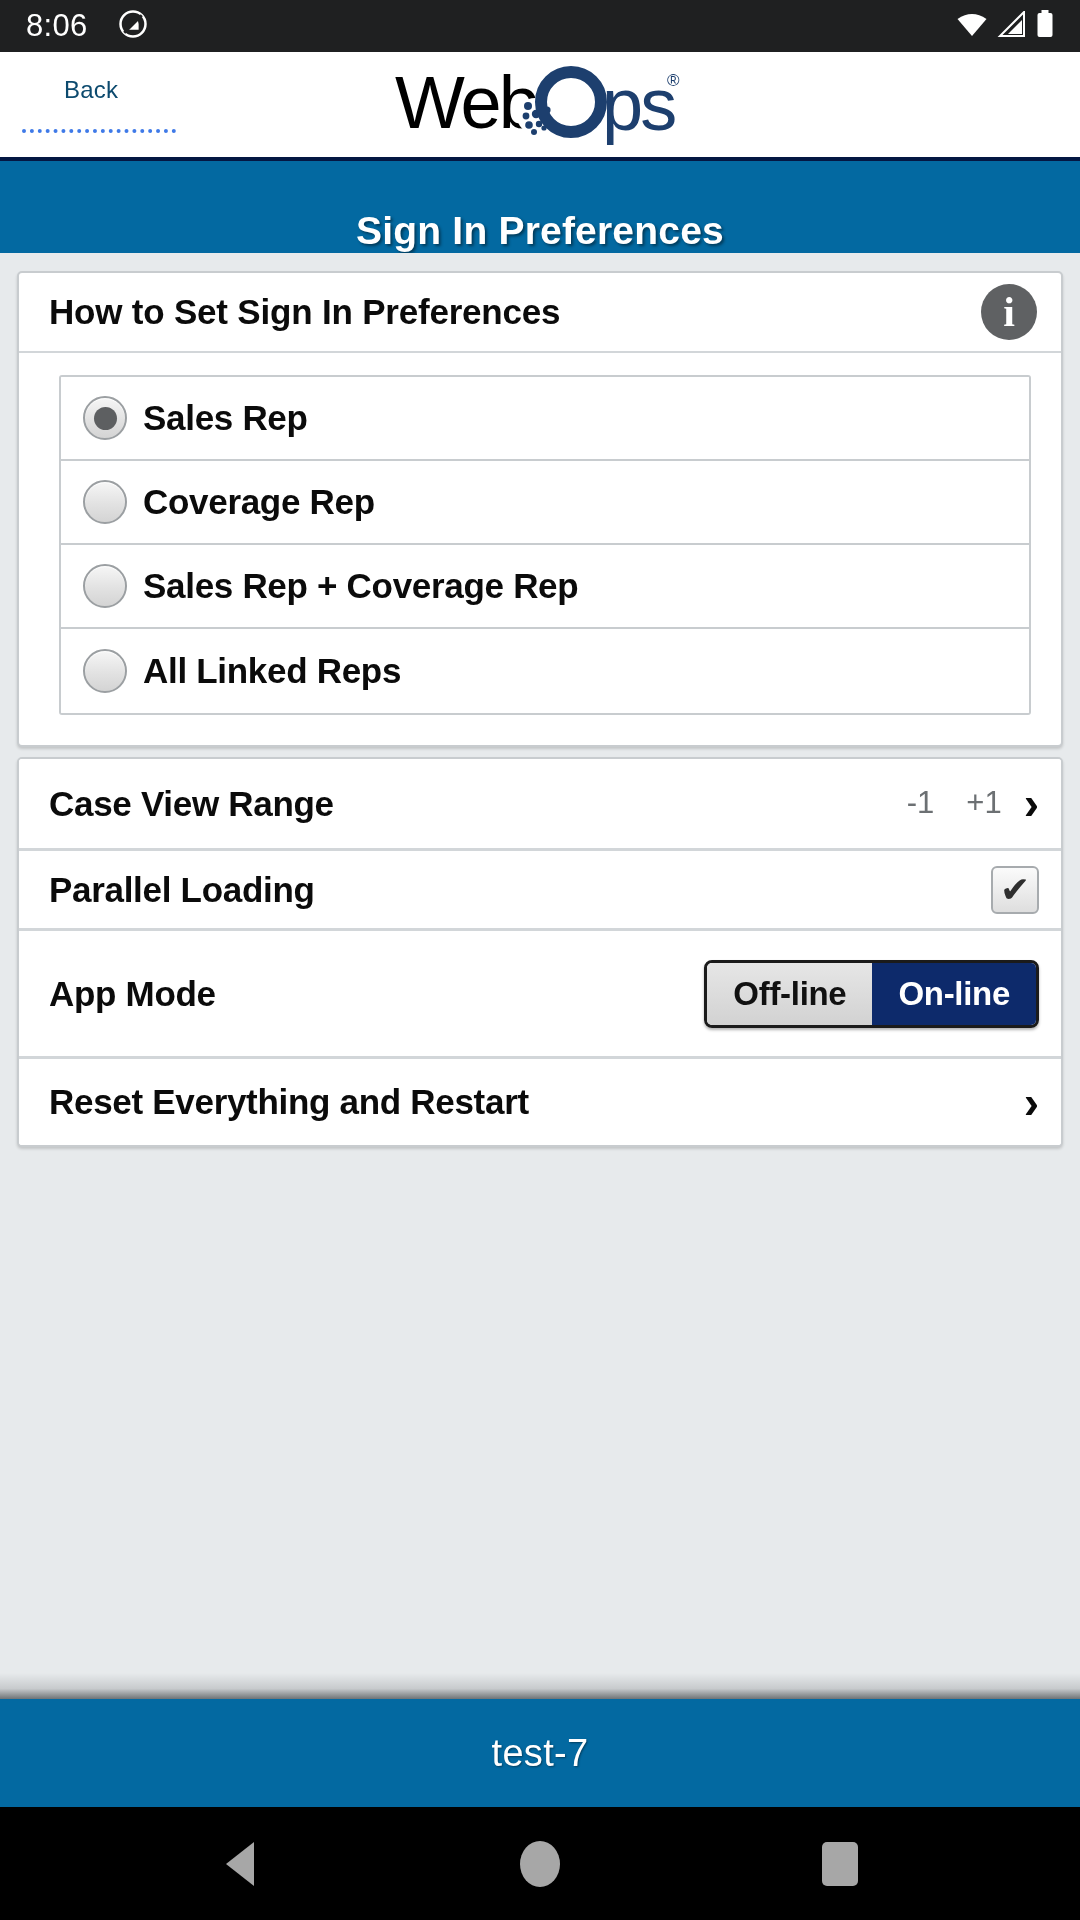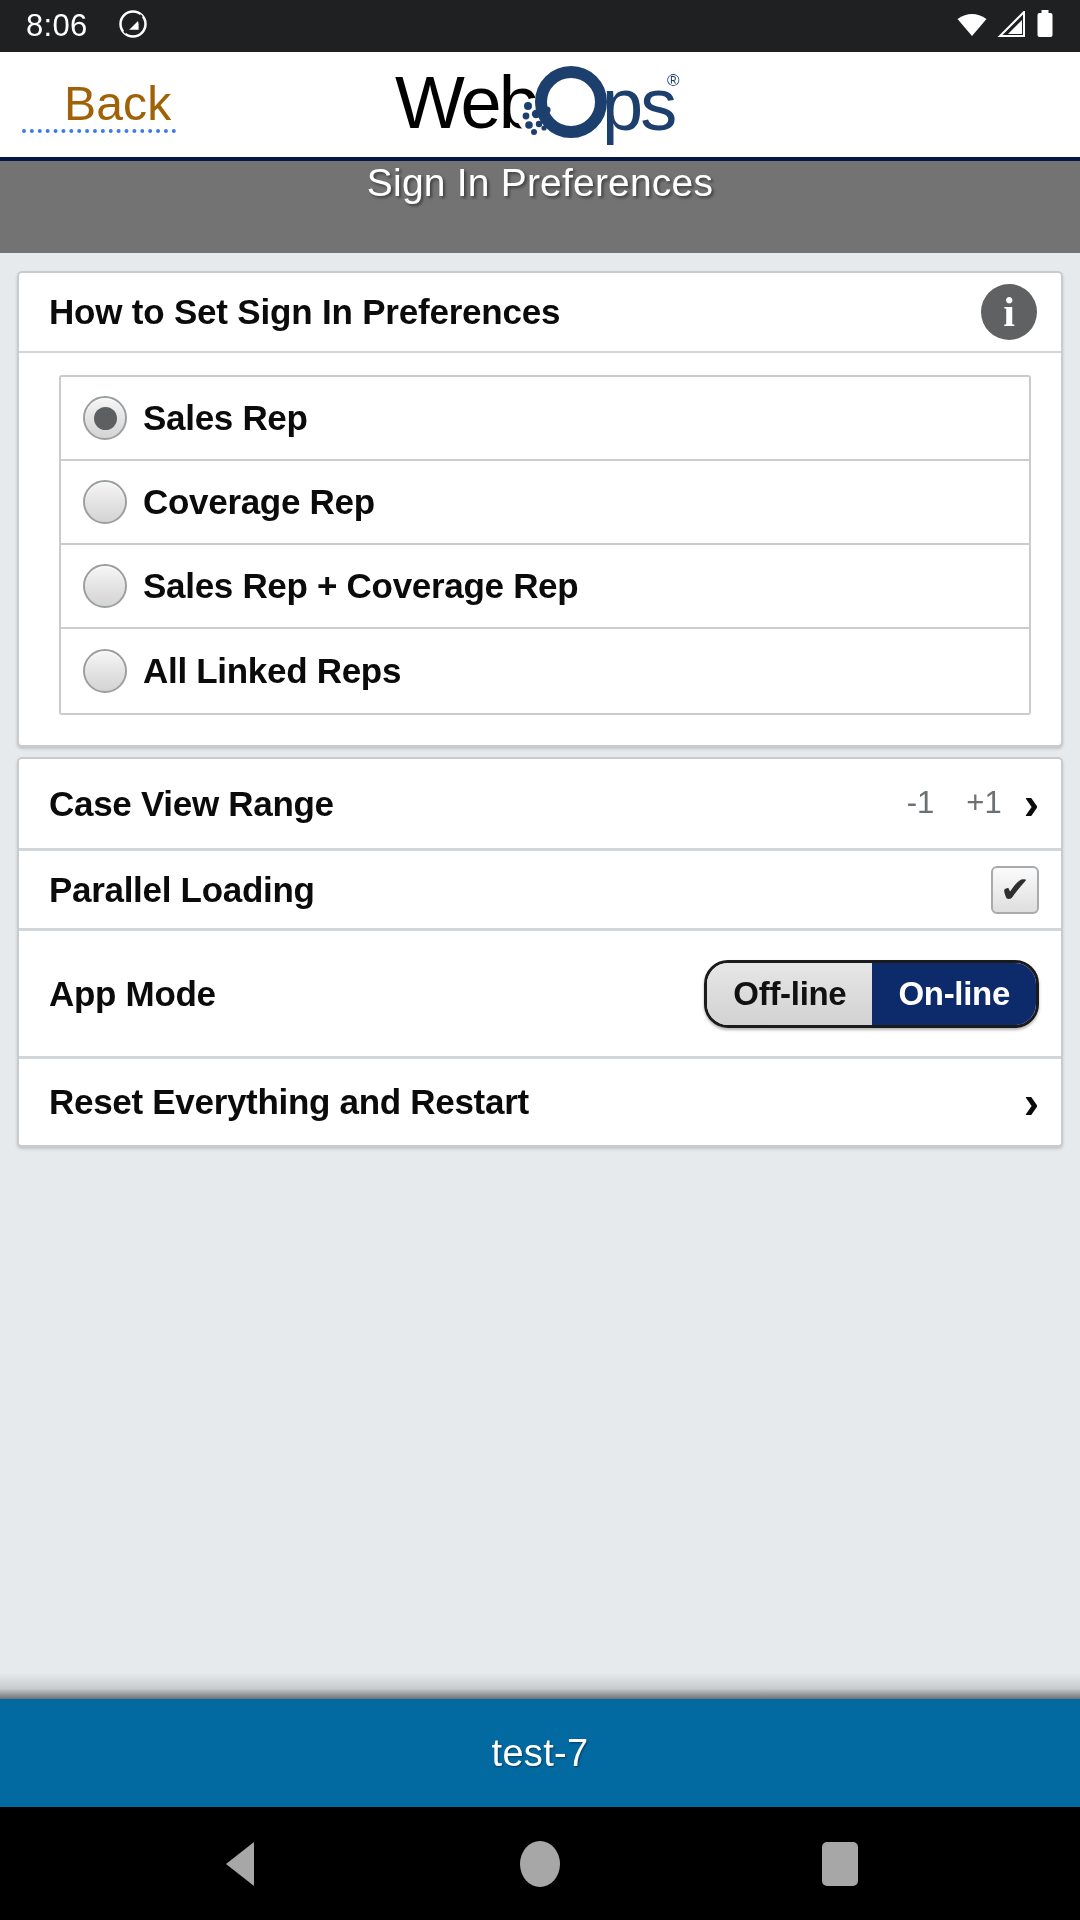--- a/index.html
+++ b/index.html
@@ -52,22 +52,22 @@
     flex: 0 0 105px;
     background: #ffffff;
     position: relative;
     display: flex;
     align-items: center;
   }
   .back-link {
     position: absolute;
     left: 64px;
     top: 24px;
-    color: #a16207;
-    font-size: 48px;
+    color: #0c4a6e;
+    font-size: 24px;
     font-weight: 400;
     letter-spacing: 0.2px;
     cursor: pointer;
   }
   .back-underline {
     position: absolute;
     left: 22px;
     top: 77px;
     width: 154px;
     height: 4px;
@@ -79,25 +79,26 @@
     top: 50%;
     transform: translate(-50%, -50%);
     display: flex;
     align-items: flex-start;
   }
   .brand-logo svg { display: block; }
 
   
   .page-title-bar {
     flex: 0 0 96px;
-    background: #737373;
-    display: flex;
-    align-items: flex-start;
+    background: #0369a1;
+    display: flex;
+    align-items: flex-end;
     justify-content: center;
     border-top: 4px solid #041742;
+    font-weight: bold;
   }
   .page-title {
     color: #ffffff;
     font-size: 39px;
     letter-spacing: 0.2px;
     text-shadow: 2px 2px 3px rgba(0,0,0,0.45);
   }
 
   
   .content {
@@ -255,21 +256,21 @@
     justify-content: center;
     color: #2e2e2e;
     font-size: 36px;
     line-height: 1;
     cursor: pointer;
   }
 
   .seg-control {
     display: flex;
     border: 3px solid #1b1b1b;
-    border-radius: 24px;
+    border-radius: 8px;
     overflow: hidden;
     box-shadow: 0 2px 3px rgba(0,0,0,0.3);
   }
   .seg-btn {
     height: 62px;
     padding: 0 26px;
     display: flex;
     align-items: center;
     justify-content: center;
     font-size: 33px;

